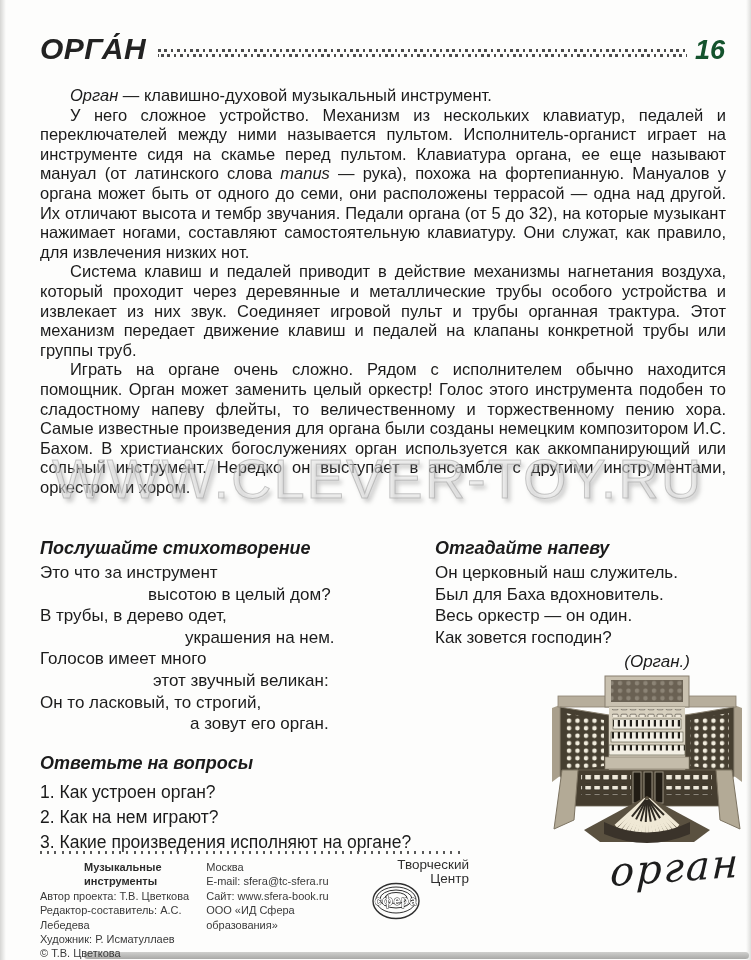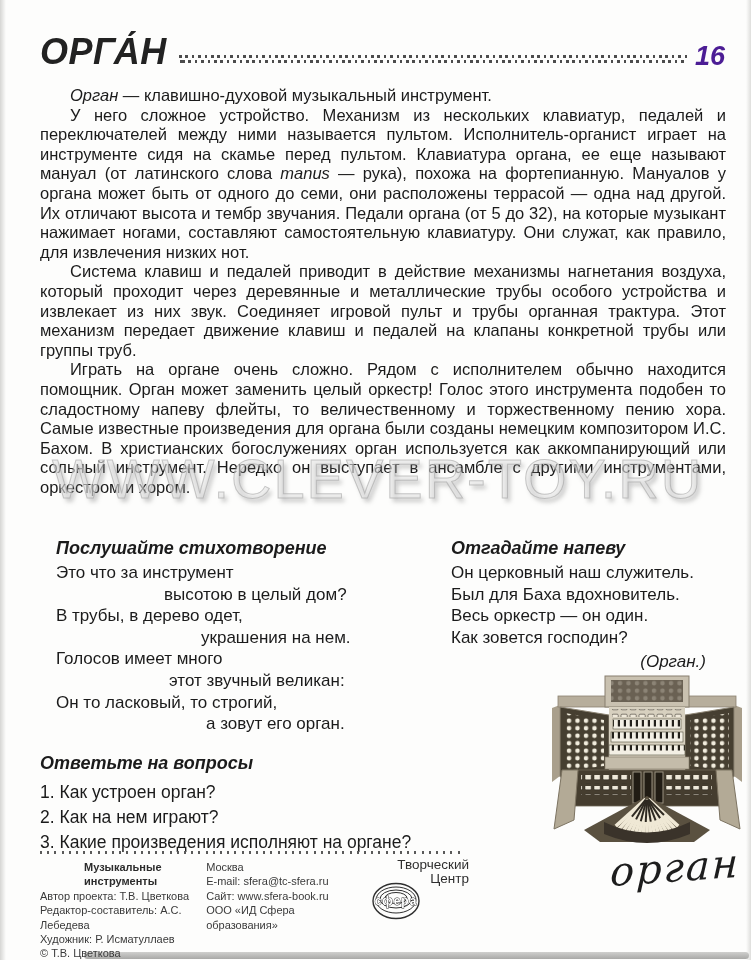--- a/index.html
+++ b/index.html
@@ -7,39 +7,39 @@
         font-family:"Liberation Sans",sans-serif;color:#1b1b1b;}
   
   .edge-left{position:absolute;left:0;top:0;bottom:0;width:6px;
              background:linear-gradient(90deg,#d6d6d4,rgba(255,255,255,0));}
   .edge-right{position:absolute;right:0;top:0;bottom:0;width:5px;
              background:linear-gradient(270deg,#dededc,rgba(255,255,255,0));}
   .edge-bottom{position:absolute;left:84px;right:2px;bottom:1px;height:7px;border-radius:4px;
              background:linear-gradient(#cfcfcd,#a9a9a7);}
   
   .header{position:absolute;top:34px;left:40px;right:26px;display:flex;align-items:flex-end;}
-  .title{font-size:36px;font-weight:bold;font-style:italic;letter-spacing:.5px;color:#222;line-height:1;}
+  .title{font-size:30px;font-weight:bold;font-style:italic;letter-spacing:.5px;color:#222;line-height:1;}
   .leader{position:relative;flex:1;height:11px;margin:0 8px 4px 12px;}
   .leader::before,.leader::after{content:"";position:absolute;left:0;right:0;height:3px;
       background-image:repeating-linear-gradient(90deg,#4c4c4c 0 2.6px,transparent 2.6px 6.4px);}
   .leader::before{top:0;}
   .leader::after{top:5px;background-position:3px 0;}
-  .pagenum{font-size:27px;font-weight:bold;font-style:italic;color:#4c1d95;line-height:1;}
+  .pagenum{font-size:27px;font-weight:bold;font-style:italic;color:#14532d;line-height:1;}
   
   .body-text{position:absolute;top:86px;left:40px;width:686px;}
   .body-text p{margin:0;text-indent:30px;font-size:16.5px;line-height:19.6px;
                text-align:justify;hyphens:auto;}
   .it{font-style:italic;}
   
   .watermark{position:absolute;top:446px;left:52px;width:692px;z-index:5;pointer-events:none;
      font-size:56px;font-weight:normal;letter-spacing:2px;white-space:nowrap;
      color:rgba(228,228,228,.55);-webkit-text-stroke:1px rgba(158,158,158,.55);
      text-shadow:3px 4px 4px rgba(125,125,125,.38);}
   
-  .columns{position:absolute;top:538px;left:56px;width:686px;display:flex;}
+  .columns{position:absolute;top:538px;left:40px;width:686px;display:flex;}
   .col-poem{width:395px;}
   .col-riddle{width:255px;}
   .sec-heading{font-size:18px;font-weight:bold;font-style:italic;margin:0 0 3px 0;}
   .verse{font-size:17px;line-height:21.6px;}
   .in1{padding-left:108px;} .in2{padding-left:145px;}
   .in3{padding-left:113px;} .in4{padding-left:150px;}
   .riddle-answer{font-style:italic;text-align:right;margin-top:3px;}
   
   .questions{position:absolute;top:753px;left:40px;width:440px;}
   .questions .sec-heading{margin-bottom:6px;}

